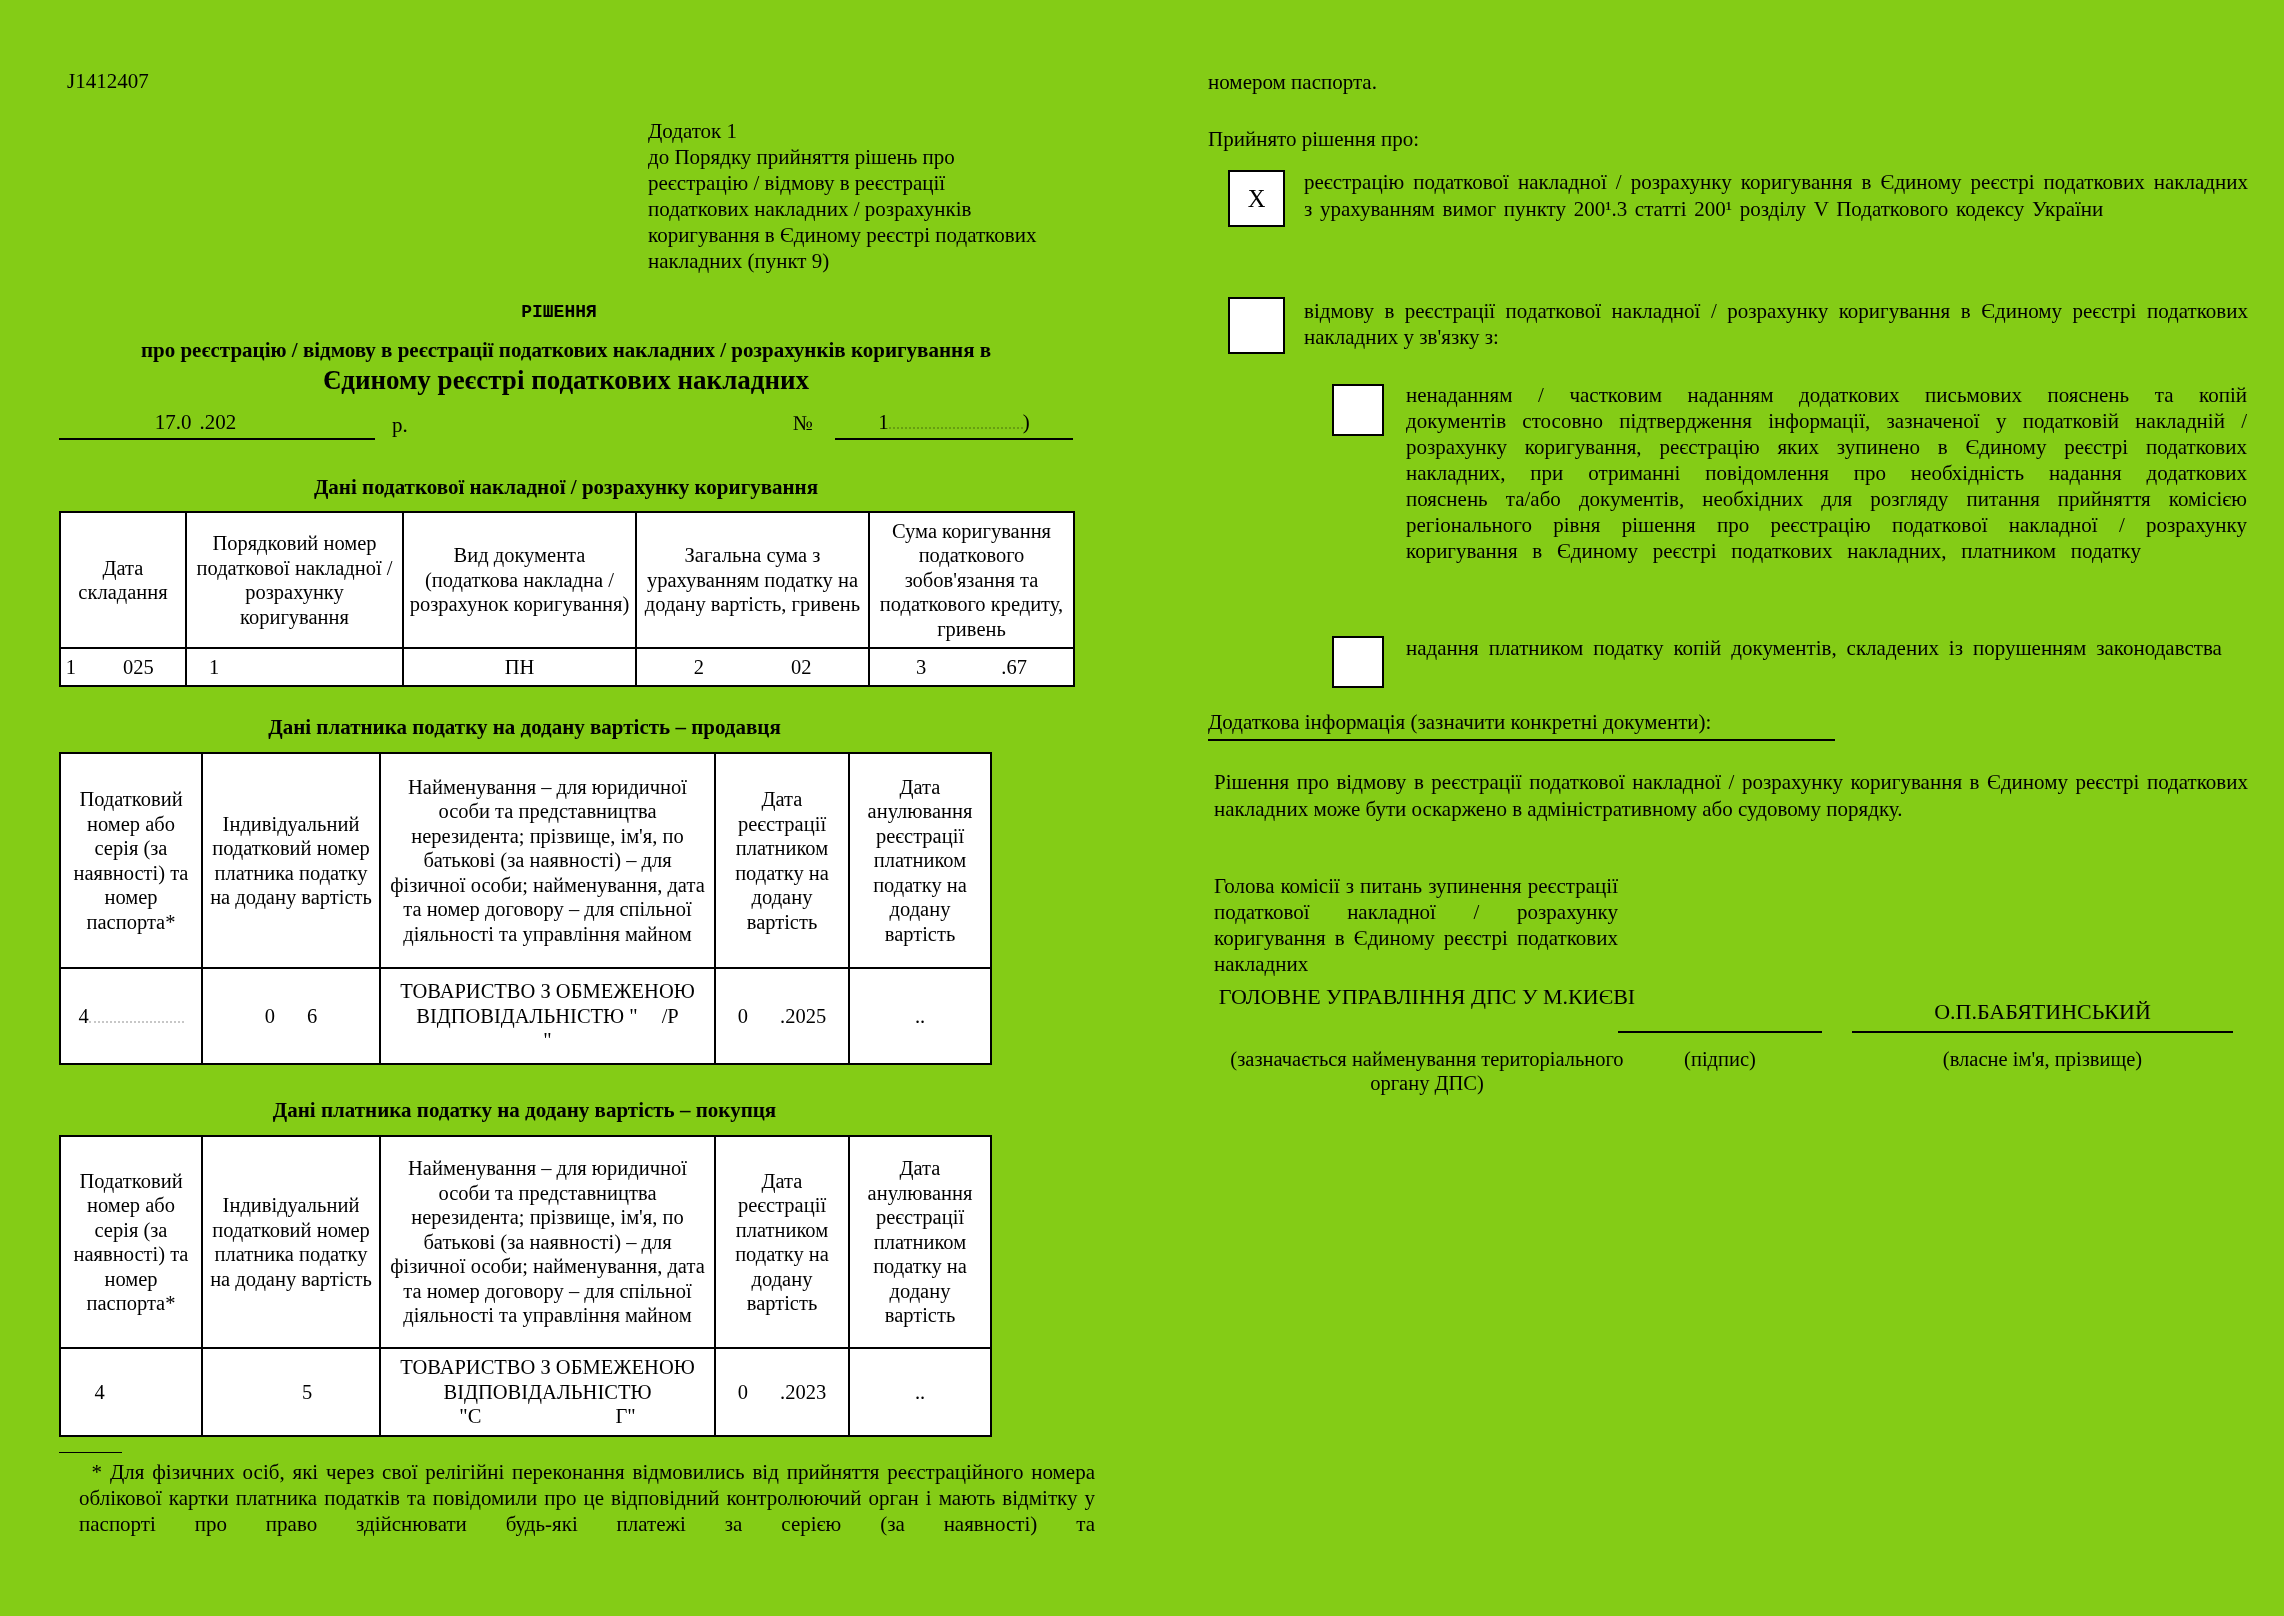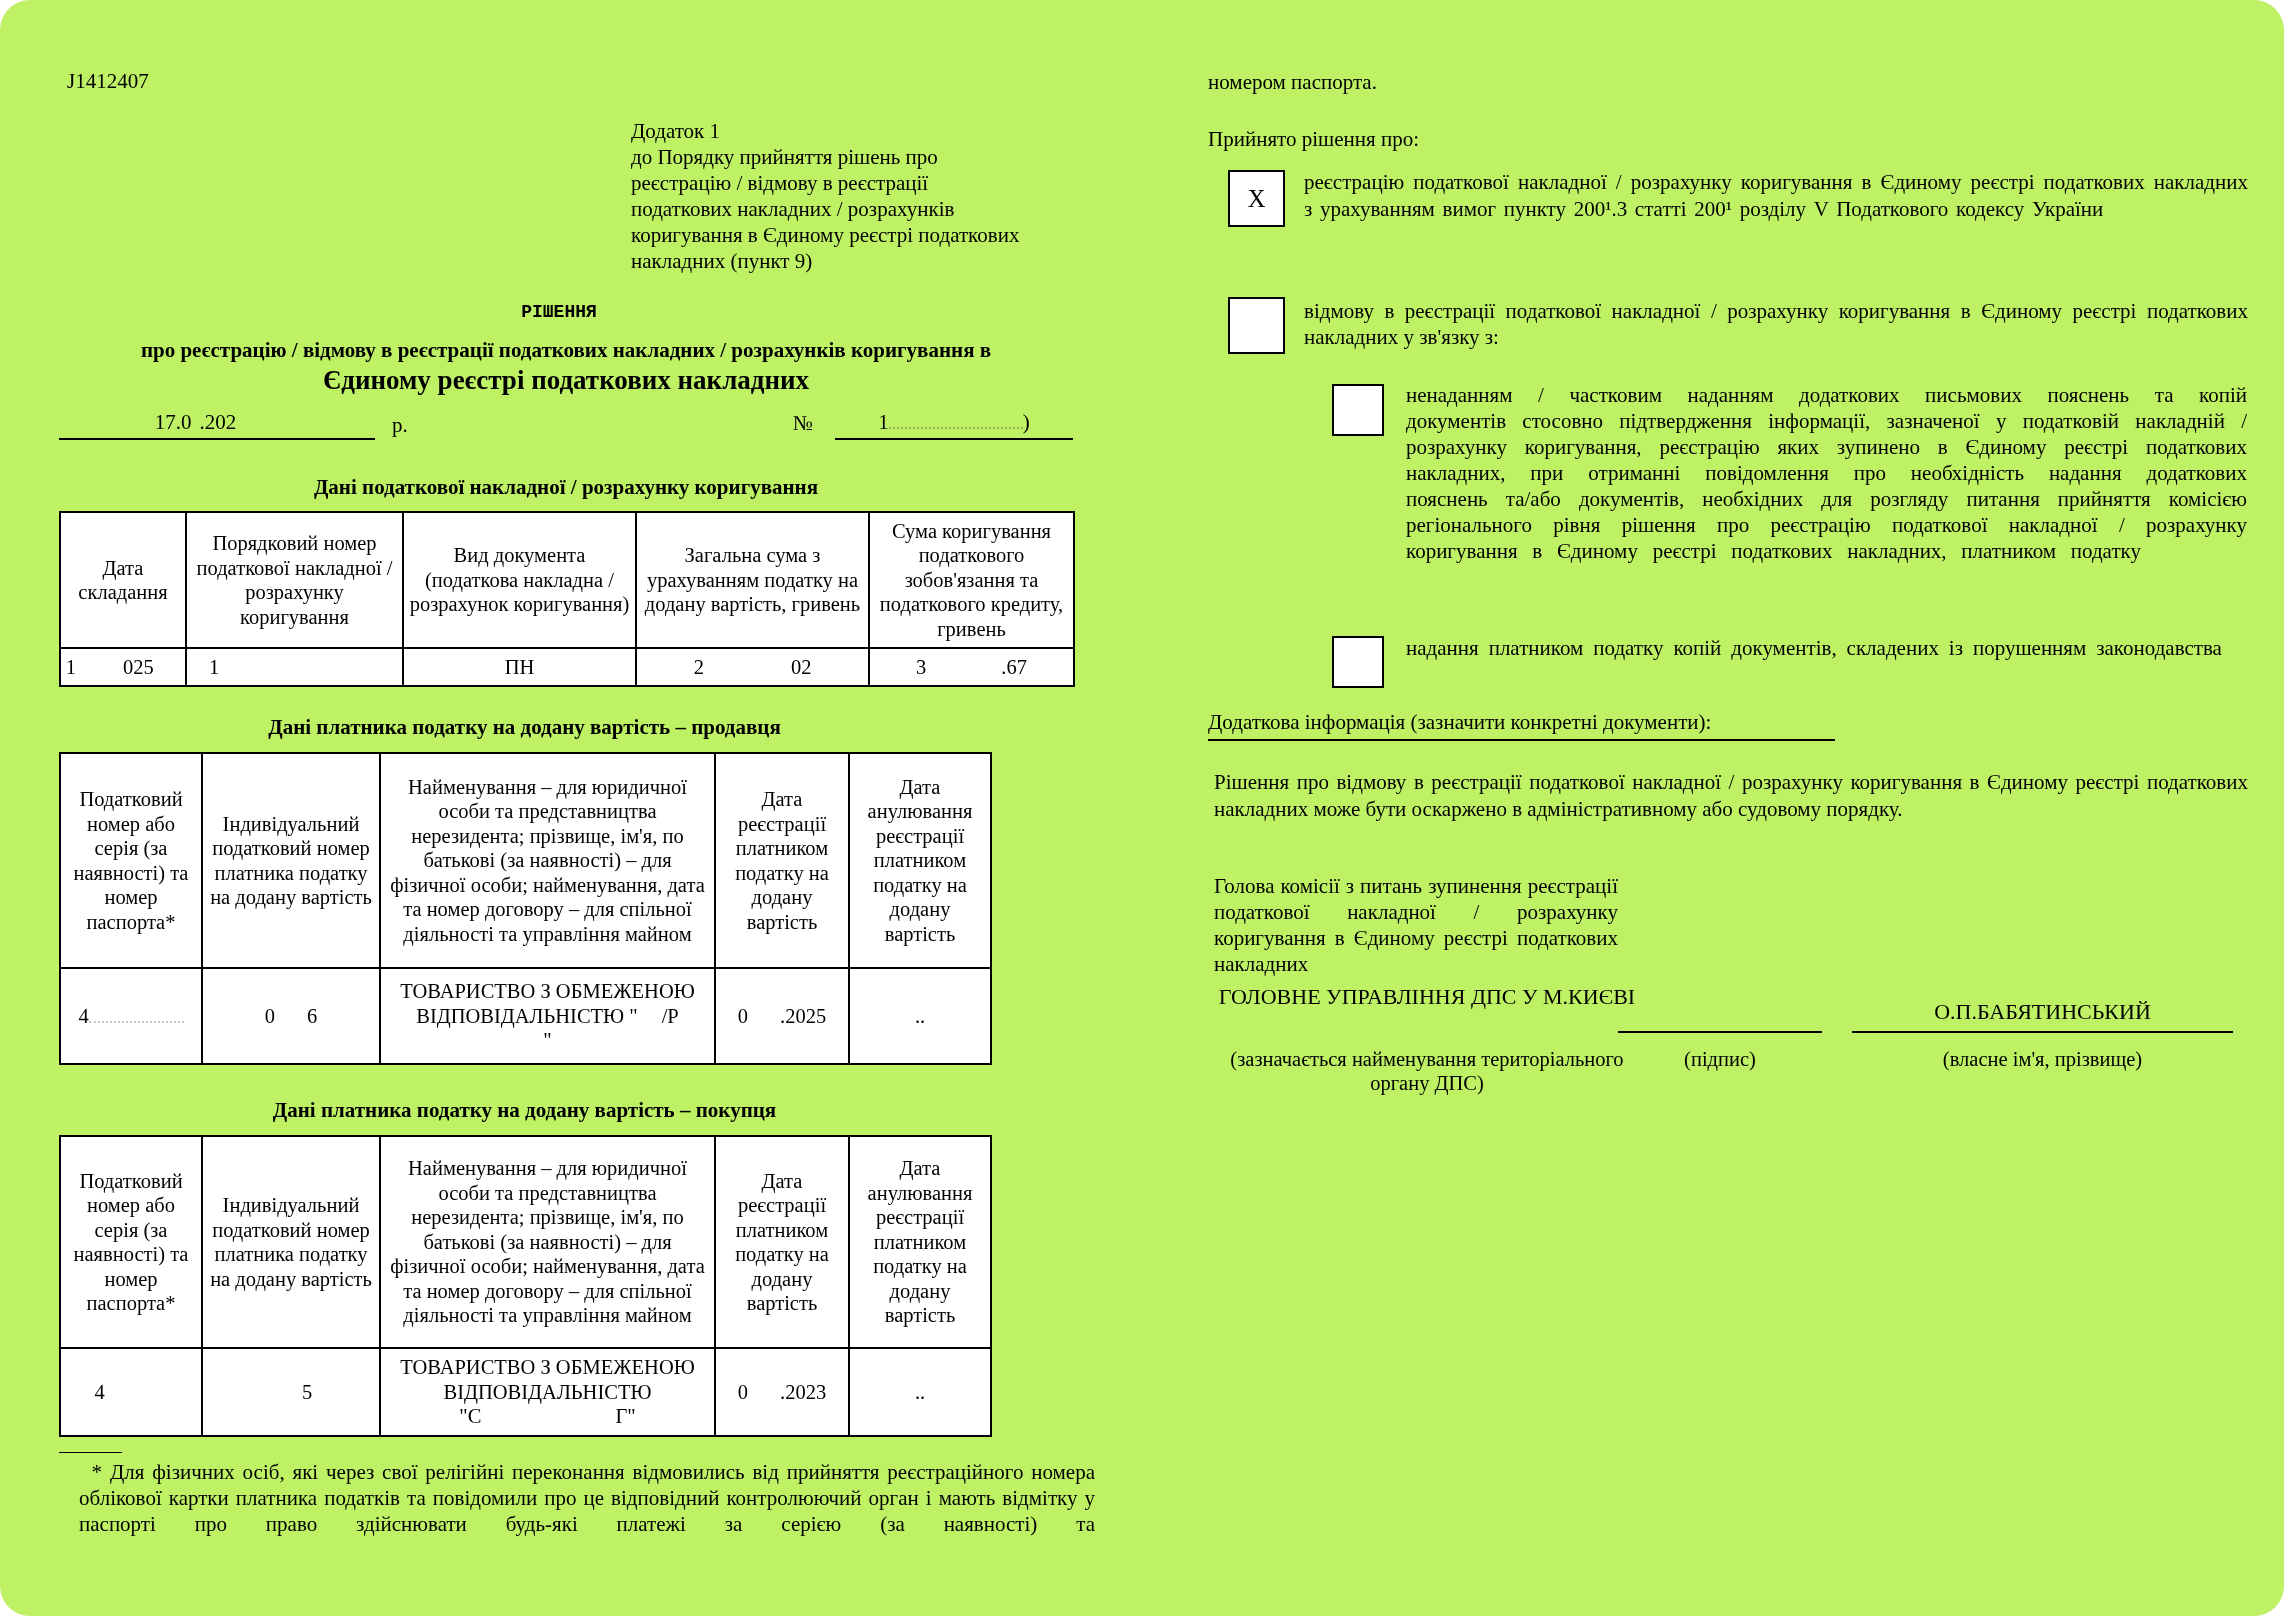--- a/index.html
+++ b/index.html
@@ -1,19 +1,19 @@
 <!DOCTYPE html>
 <html style="font-size:12.6px"><head>
 <meta charset="utf-8">
 <style>
   * { box-sizing: border-box; }
   html,body { margin:0; padding:0; background:#ffffff; }
   .page {
-    position:relative; width:2284px; height:1616px; background:#bef264;
-    font-family:"Liberation Serif","DejaVu Serif",serif; color:#000; overflow:hidden;border-radius:30px;
+    position:relative; width:2284px; height:1616px; background:#84cc16;
+    font-family:"Liberation Serif","DejaVu Serif",serif; color:#000; overflow:hidden;
   }
   .abs { position:absolute; }
   .bold { font-weight:700; }
   .center { text-align:center; }
   .nowrap { white-space:nowrap; }
   .just { text-align:justify; }
   .jall { text-align:justify; text-align-last:justify;margin-left:20px; }
   .fs27 { font-size:21px; line-height:26px; }
   .fs26 { font-size:20.5px; line-height:24.5px; }
   .rule { position:absolute; border-bottom:2.4px solid #000; }
@@ -33,21 +33,21 @@
   .w60{width:47px}.w80{width:63px}.w95{width:75px}
   .w110{width:87px}.w120{width:95px}.w170{width:134px}
 </style>
 </head>
 <body>
 
 <div class="page">
 
   <div class="abs fs27" style="left:67px; top:68px;">J1412407</div>
 
-  <div class="abs fs27" style="left:631px; top:118px; width:458px;">
+  <div class="abs fs27" style="left:648px; top:118px; width:458px;">
     <div>Додаток 1</div>
     <div>до Порядку прийняття рішень про</div>
     <div>реєстрацію / відмову в реєстрації</div>
     <div>податкових накладних / розрахунків</div>
     <div>коригування в Єдиному реєстрі податкових</div>
     <div>накладних (пункт 9)</div>
   </div>
 
   <div class="abs bold center nowrap" style="left:52px; top:302px; width:1014px; font-size:18px;font-family:Liberation Mono, monospace;">РІШЕННЯ</div>
   <div class="abs bold center nowrap" style="left:59px; top:338px; width:1014px; font-size:21px;">про реєстрацію / відмову в реєстрації податкових накладних / розрахунків коригування в</div>

